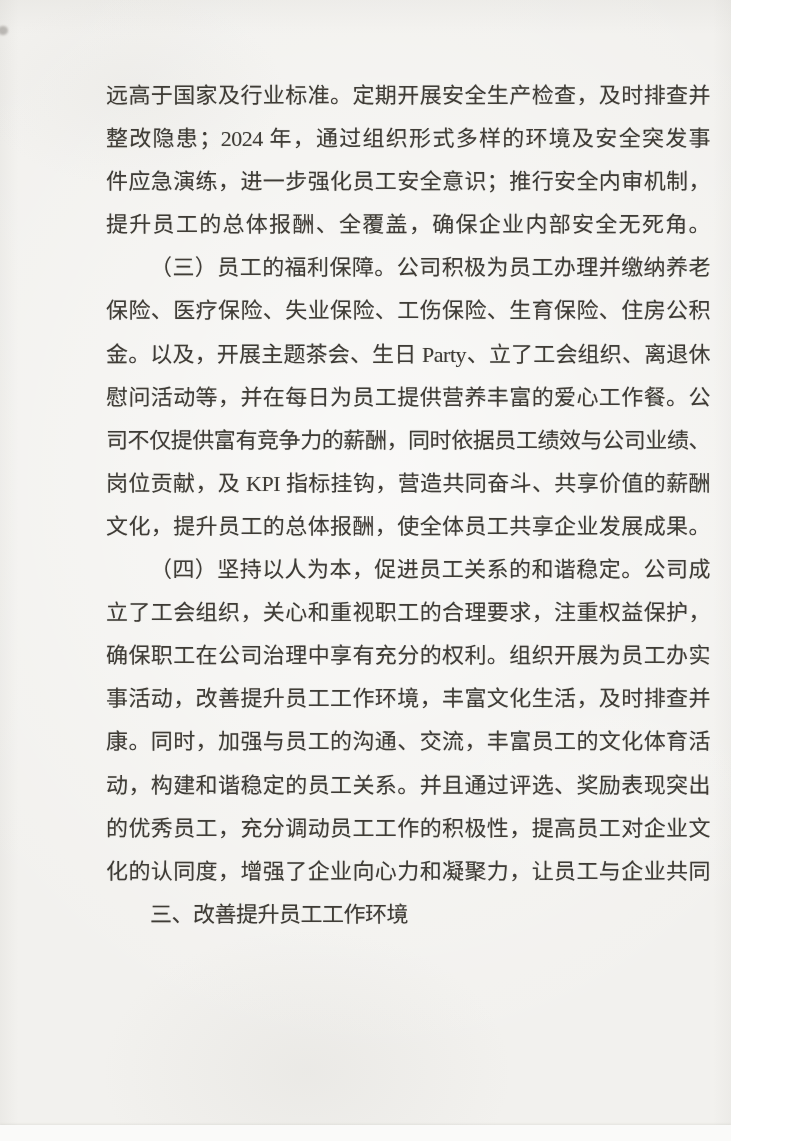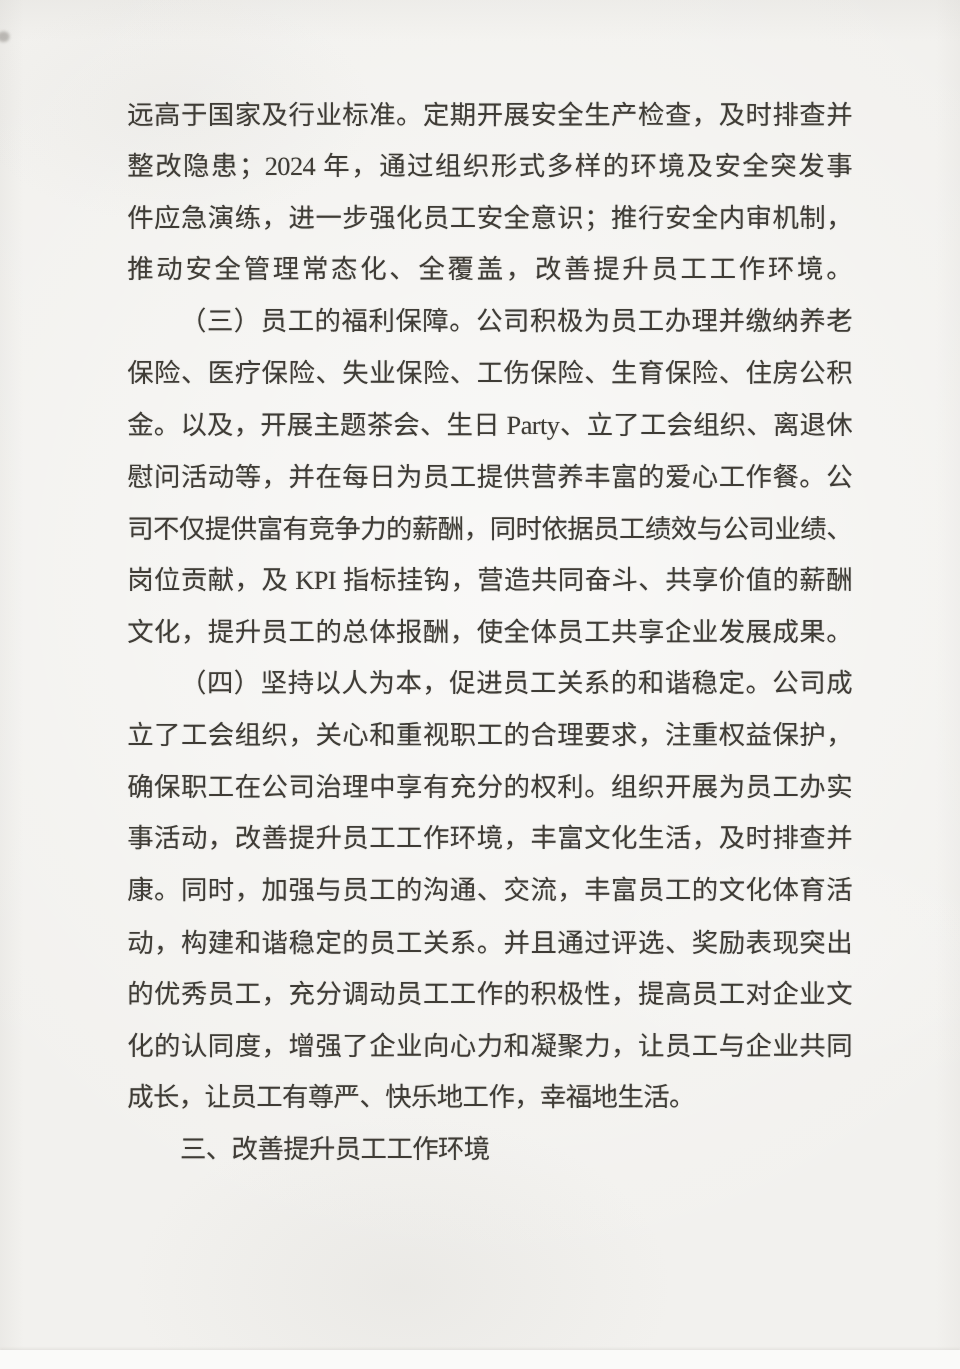--- a/index.html
+++ b/index.html
@@ -3,21 +3,21 @@
 <meta charset="utf-8">
 <style>
   html, body {
     margin: 0; padding: 0;
     width: 800px; height: 1141px;
     overflow: hidden;
     font-family: "Liberation Serif", "DejaVu Serif", serif;
   }
   .page {
     position: relative;
-    width: 800px; height: 1141px;
+    width: 731px; height: 1141px;
     background:
       radial-gradient(130% 95% at 52% 42%, rgba(255,255,255,0.55) 0%, rgba(255,255,255,0.0) 55%),
       linear-gradient(180deg, rgba(205,203,198,0.18) 0%, rgba(205,203,198,0.0) 3%),
       linear-gradient(90deg, rgba(205,203,198,0.20) 0%, rgba(205,203,198,0.0) 2.5%, rgba(205,203,198,0.0) 97.5%, rgba(205,203,198,0.16) 100%),
       var(--paper, #f2f1ee);
     overflow: hidden;
   }
   
   .page::before {
     content: "";
@@ -68,40 +68,39 @@
 </head>
 <body>
 
 <div class="page">
   <div class="edge-smudge"></div>
   <div class="text-block">
       <div class="paragraph">
         <div class="line j">远高于国家及行业标准。定期开展安全生产检查，及时排查并</div>
         <div class="line j">整改隐患；2024 年，通过组织形式多样的环境及安全突发事</div>
         <div class="line j">件应急演练，进一步强化员工安全意识；推行安全内审机制，</div>
-        <div class="line j">推动安全管理常态化、全覆盖，改善提升员工工作环境。</div>
+        <div class="line j">提升员工的总体报酬、全覆盖，确保企业内部安全无死角。</div>
       </div>
       <div class="paragraph">
         <div class="line j ind">（三）员工的福利保障。公司积极为员工办理并缴纳养老</div>
         <div class="line j">保险、医疗保险、失业保险、工伤保险、生育保险、住房公积</div>
         <div class="line j">金。以及，开展主题茶会、生日 Party、立了工会组织、离退休</div>
         <div class="line j">慰问活动等，并在每日为员工提供营养丰富的爱心工作餐。公</div>
         <div class="line j">司不仅提供富有竞争力的薪酬，同时依据员工绩效与公司业绩、</div>
         <div class="line j">岗位贡献，及 KPI 指标挂钩，营造共同奋斗、共享价值的薪酬</div>
         <div class="line j">文化，提升员工的总体报酬，使全体员工共享企业发展成果。</div>
       </div>
       <div class="paragraph">
         <div class="line j ind">（四）坚持以人为本，促进员工关系的和谐稳定。公司成</div>
         <div class="line j">立了工会组织，关心和重视职工的合理要求，注重权益保护，</div>
         <div class="line j">确保职工在公司治理中享有充分的权利。组织开展为员工办实</div>
         <div class="line j">事活动，改善提升员工工作环境，丰富文化生活，及时排查并</div>
         <div class="line j">康。同时，加强与员工的沟通、交流，丰富员工的文化体育活</div>
         <div class="line j">动，构建和谐稳定的员工关系。并且通过评选、奖励表现突出</div>
         <div class="line j">的优秀员工，充分调动员工工作的积极性，提高员工对企业文</div>
         <div class="line j">化的认同度，增强了企业向心力和凝聚力，让员工与企业共同</div>
-        <div class="line">成长，让员工有尊严、快乐地工作，幸福地生活。</div>
       </div>
       <div class="paragraph">
         <div class="line ind">三、改善提升员工工作环境</div>
       </div>
     </div>
   <div class="scanner-strip"></div>
 </div>
 
 </body></html>

